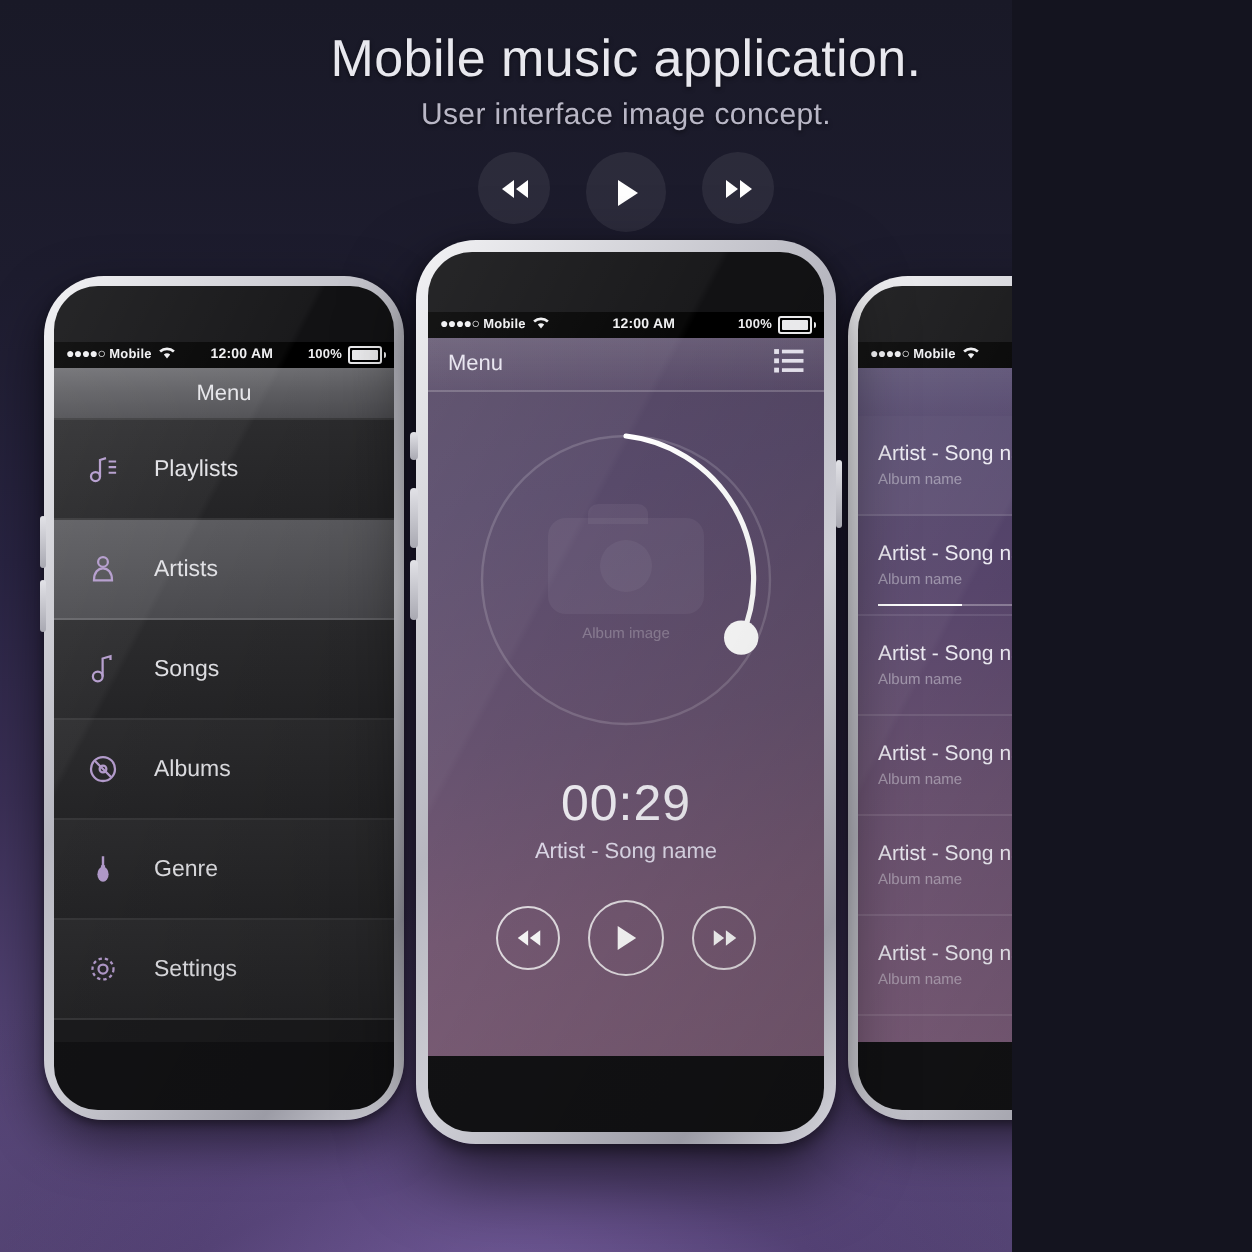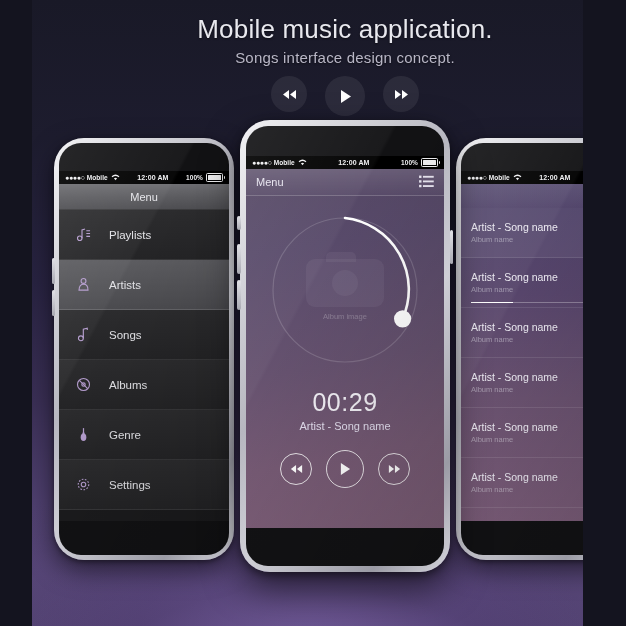--- a/index.html
+++ b/index.html
@@ -2,26 +2,25 @@
 <html><head>
 <meta charset="utf-8">
 <style>
   html,body{margin:0;padding:0;}
   body{
     width:626px;height:626px;overflow:hidden;
     font-family:"Liberation Sans", sans-serif;
     background:#14141f;
   }
   .stage{
-    position:relative;width:551px;height:626px;overflow:hidden;
+    position:relative;width:506px;height:626px;overflow:hidden;
     background:
       radial-gradient(ellipse 70% 45% at 50% 104%, rgba(150,120,200,.38) 0%, rgba(120,90,170,.14) 45%, rgba(0,0,0,0) 72%),
       radial-gradient(ellipse 120% 70% at 50% 120%, #6b5590 0%, #4d3d6b 38%, rgba(0,0,0,0) 70%),
       linear-gradient(180deg,#191927 0%,#1d1c2e 22%,#282341 45%,#3a2f55 64%,#4e3f6e 80%,#5b4a7d 92%,#5e4d80 100%);
-    margin-left: 32px;
   }
   
   .hdr{position:absolute;left:0;top:14px;width:626px;text-align:center;}
   .hdr h1{
     margin:0;font-size:26px;font-weight:400;color:#e8e8ee;letter-spacing:.2px;
     text-shadow:0 1px 2px rgba(0,0,0,.5);
   }
   .hdr h2{
     margin:4px 0 0 0;font-size:15px;font-weight:400;color:#b9b7c6;letter-spacing:.2px;
     text-shadow:0 1px 2px rgba(0,0,0,.5);
@@ -144,21 +143,21 @@
   .ccb.big{width:36px;height:36px;}
   .ccb svg{display:block;}
 </style>
 </head>
 <body>
 
 <div class="stage">
 
   <div class="hdr">
     <h1>Mobile music application.</h1>
-    <h2>Songs interface design concept.</h2>
+    <h2>User interface image concept.</h2>
   </div>
 
   <div class="topctl">
     <div class="tcb">
       <svg width="15" height="11" viewBox="0 0 15 11">
         <path d="M7 1 L7 10 L1 5.5 Z" fill="#fff"></path>
           <path d="M14 1 L14 10 L8 5.5 Z" fill="#fff"></path>
       </svg>
     </div>
     <div class="tcb big">

